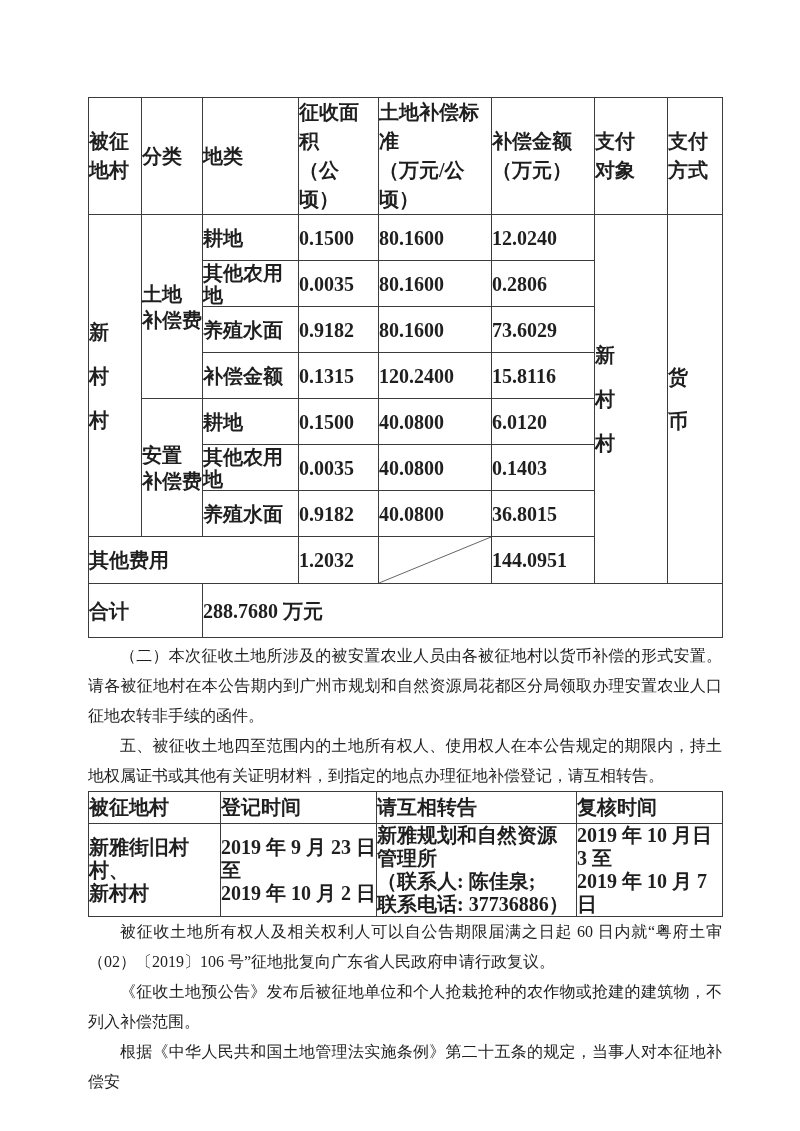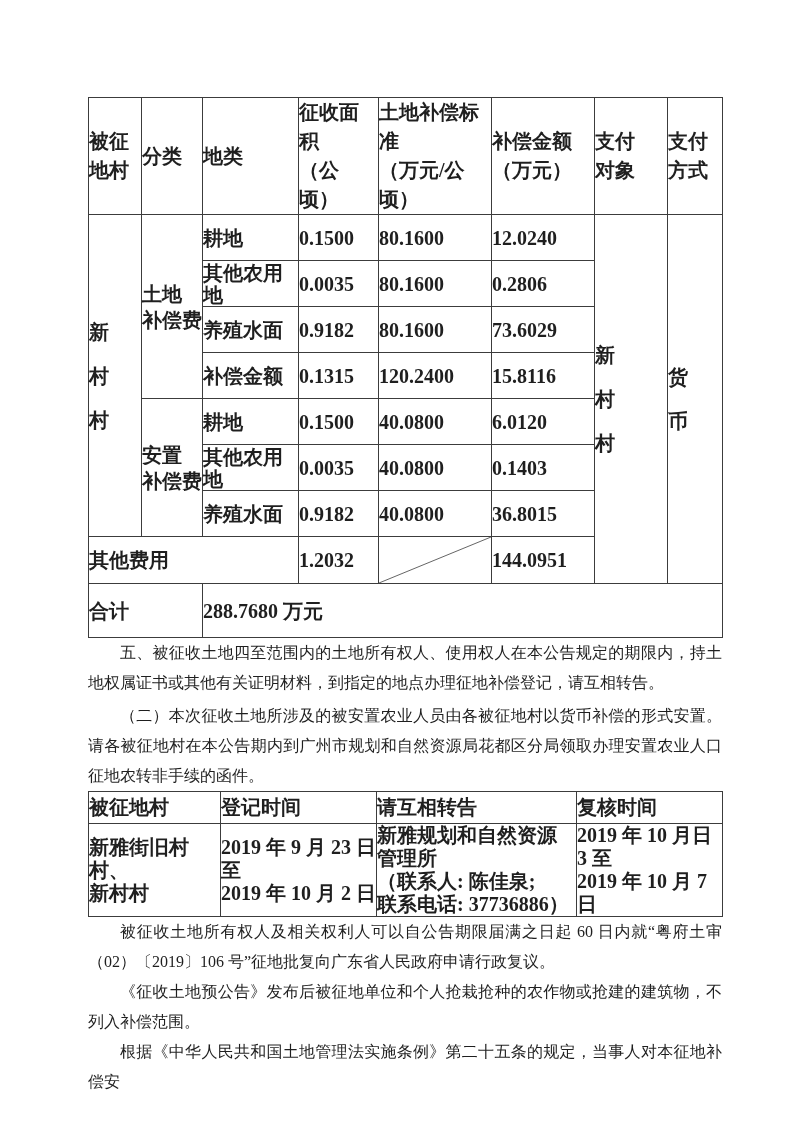--- a/index.html
+++ b/index.html
@@ -154,22 +154,22 @@
           </td>
           <td>144.0951</td>
         </tr>
         <tr class="rt">
           <td colspan="2">合计</td>
           <td colspan="6">288.7680 万元</td>
         </tr>
       </tbody>
     </table>
 
+    <p class="para gap-a">（二）本次征收土地所涉及的被安置农业人员由各被征地村以货币补偿的形式安置。请各被征地村在本公告期内到广州市规划和自然资源局花都区分局领取办理安置农业人口征地农转非手续的函件。</p>
     <p class="para">五、被征收土地四至范围内的土地所有权人、使用权人在本公告规定的期限内，持土地权属证书或其他有关证明材料，到指定的地点办理征地补偿登记，请互相转告。</p>
-    <p class="para gap-a">（二）本次征收土地所涉及的被安置农业人员由各被征地村以货币补偿的形式安置。请各被征地村在本公告期内到广州市规划和自然资源局花都区分局领取办理安置农业人口征地农转非手续的函件。</p>
 
     <table class="t2">
       <colgroup>
         <col style="width:132px">
           <col style="width:156px">
           <col style="width:200px">
           <col style="width:146px">
       </colgroup>
       <tbody>
         <tr class="h">

